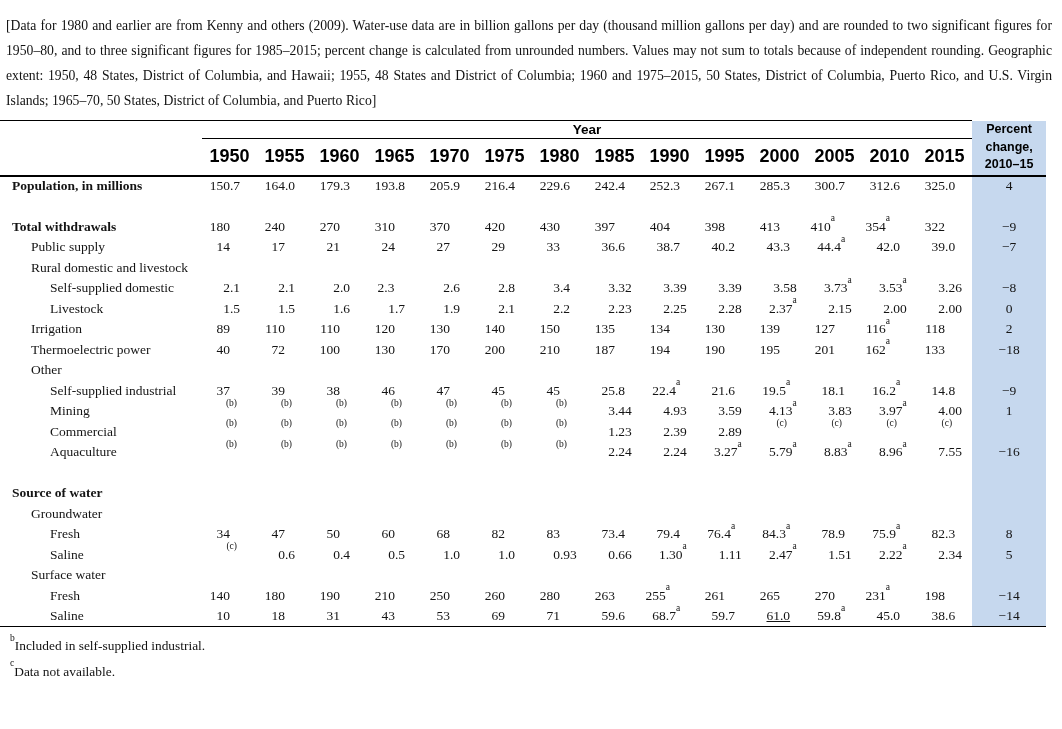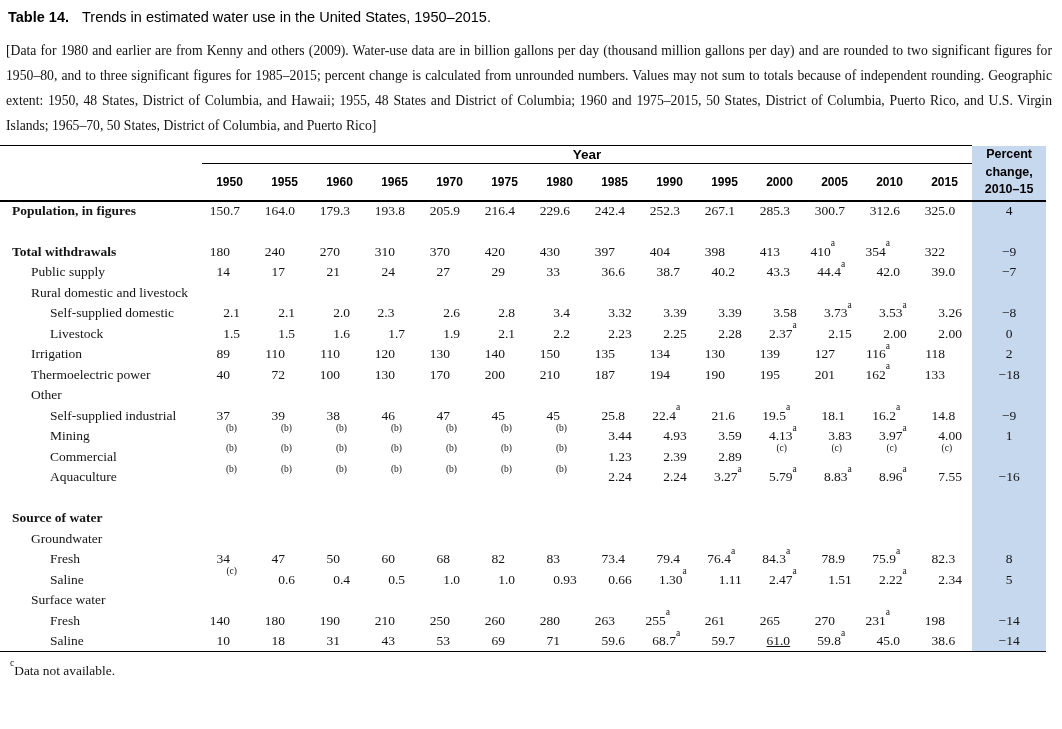--- a/index.html
+++ b/index.html
@@ -29,21 +29,21 @@
     border-top:1.5px solid #000; border-bottom:2px solid #000;
   }
   .wtable .yspan {
     border-top:1.5px solid #000; border-bottom:1px solid #000;
     font-family:"Liberation Sans", sans-serif; font-weight:bold;
     font-size:13.5px; text-align:center; height:17px; padding:1px 0;
     color:#000;
   }
   .wtable .yr {
     font-family:"Liberation Sans", sans-serif; font-weight:bold;
-    font-size:12px; text-align:center; height:37px;
+    font-size:18px; text-align:center; height:37px;
     border-bottom:2px solid #000; color:#000;
   }
   .wtable .pct-head {
     background:#c6d8ee; border-bottom:2px solid #000;
     font-family:"Liberation Sans", sans-serif; font-weight:bold;
     font-size:12.5px; line-height:17.5px; text-align:center;
     vertical-align:middle; color:#000;
   }
   .wtable tbody tr { height:20.5px; }
   .wtable tbody tr:last-child td { border-bottom:1.5px solid #000; }
@@ -62,23 +62,20 @@
     font-family:"Liberation Serif", serif;
     font-size:13.4px; line-height:25.5px; color:#111;
   }
   .footnote sup { font-size:9.5px; line-height:0; position:relative; top:-4px; }
 </style>
 </head>
 <body>
 
 <div class="page">
 
-  <div class="title">
-    <span class="tnum">Table 14.</span><span>Trends in estimated water use in the United States, 1950–2015.</span>
-  </div>
 
   <p class="note">[Data for 1980 and earlier are from Kenny and others (2009). Water-use data are in billion gallons per day (thousand million gallons per day) and are rounded to two significant figures for 1950–80, and to three significant figures for 1985–2015; percent change is calculated from unrounded numbers. Values may not sum to totals because of independent rounding. Geographic extent: 1950, 48 States, District of Columbia, and Hawaii; 1955, 48 States and District of Columbia; 1960 and 1975–2015, 50 States, District of Columbia, Puerto Rico, and U.S. Virgin Islands; 1965–70, 50 States, District of Columbia, and Puerto Rico]</p>
 
   <table class="wtable">
     <colgroup>
       <col style="width:202px">
       <col style="width:55px">
         <col style="width:55px">
         <col style="width:55px">
         <col style="width:55px">
@@ -116,21 +113,21 @@
           <th class="yr">1990</th>
           <th class="yr">1995</th>
           <th class="yr">2000</th>
           <th class="yr">2005</th>
           <th class="yr">2010</th>
           <th class="yr">2015</th>
         </tr>
     </thead>
     <tbody id="table-body">
         <tr>
-          <td class="label ind0 bold">Population, in figures</td>
+          <td class="label ind0 bold">Population, in millions</td>
           <td class="num" style="padding-right: 16.9px; margin-left: 40px;">150.7</td>
           <td class="num" style="padding-right: 16.9px;">164.0</td>
           <td class="num" style="padding-right: 16.9px;">179.3</td>
           <td class="num" style="padding-right: 16.9px;">193.8</td>
           <td class="num" style="padding-right: 16.9px;">205.9</td>
           <td class="num" style="padding-right: 16.9px;">216.4</td>
           <td class="num" style="padding-right: 16.9px;">229.6</td>
           <td class="num" style="padding-right: 16.9px;">242.4</td>
           <td class="num" style="padding-right: 16.9px;">252.3</td>
           <td class="num" style="padding-right: 16.9px;">267.1</td>
@@ -487,16 +484,17 @@
           <td class="num" style="padding-right: 16.9px; text-decoration: underline;">61.0</td>
           <td class="num" style="padding-right: 16.9px;">59.8<sup>a</sup></td>
           <td class="num" style="padding-right: 16.9px;">45.0</td>
           <td class="num" style="padding-right: 16.9px; margin-top: 16px;">38.6</td>
           <td class="pct">−14</td>
         </tr>
       </tbody>
   </table>
 
   <div class="footnotes">
+    <p class="footnote"><sup>b</sup><span>Included in self-supplied industrial.</span></p>
     <p class="footnote"><sup>c</sup><span>Data not available.</span></p>
   </div>
 
 </div>
 
 </body></html>

